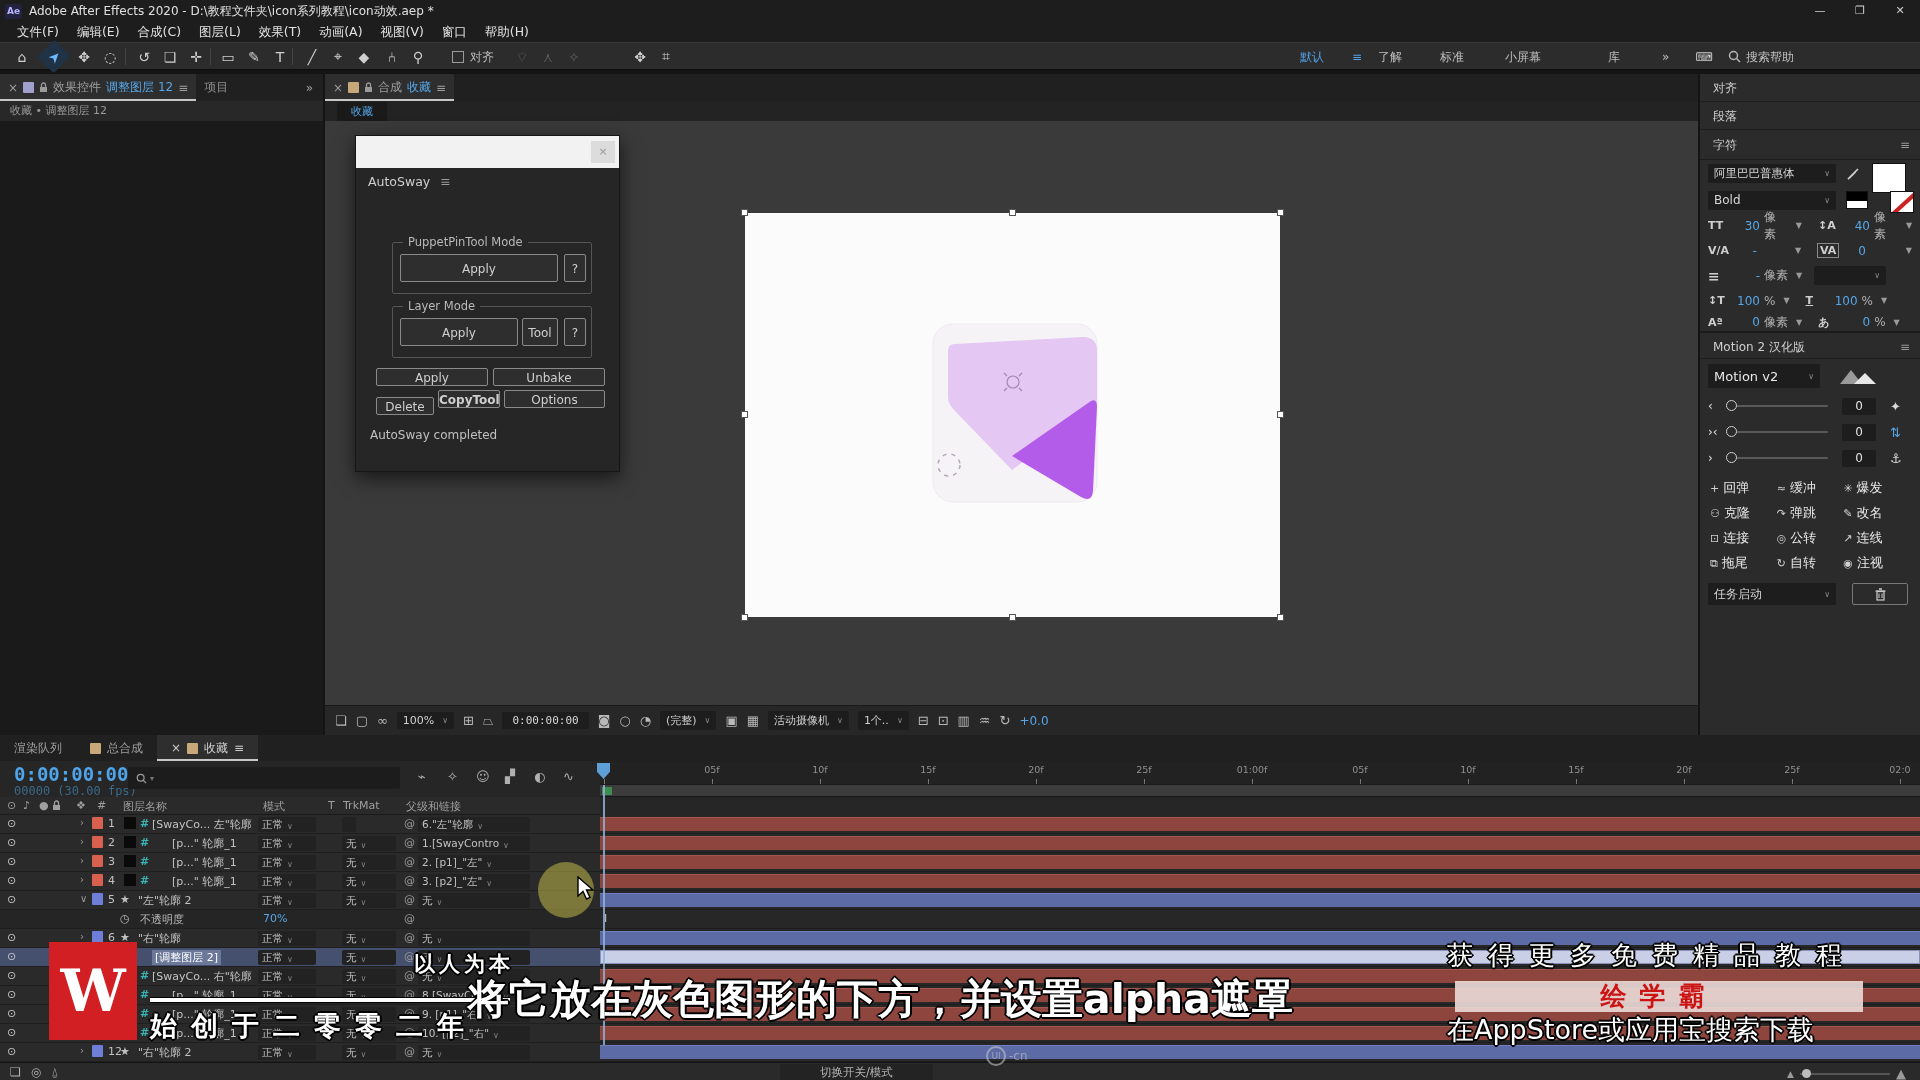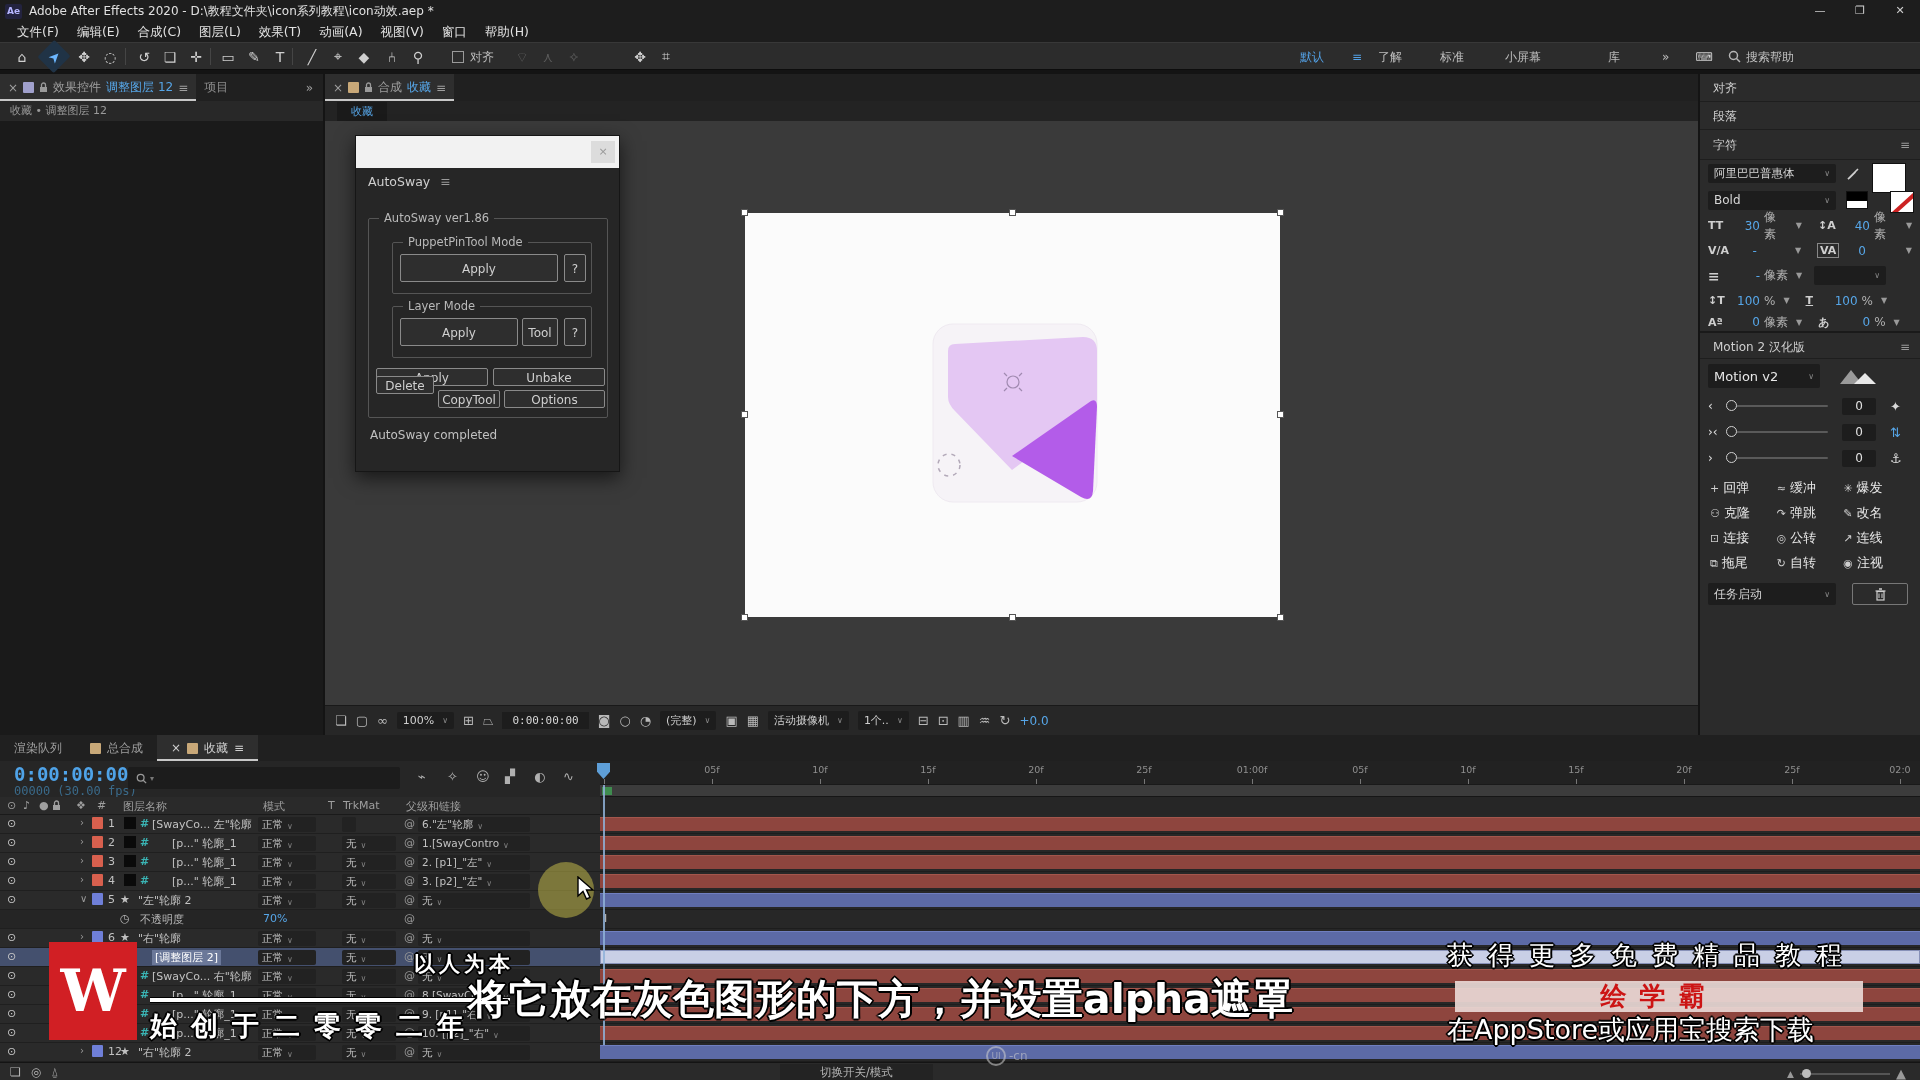--- a/index.html
+++ b/index.html
@@ -491,38 +491,35 @@
   </div>
 
   <div id="autosway">
     <div id="as-title">
       <span id="as-close">×</span>
     </div>
     <div id="as-head">
       <span>AutoSway</span>
       <span style="color:#9a9a9a;">≡</span>
     </div>
-    <div class="as-group" style="left:12px; top:82px; width:240px; height:200px;">
-      <span class="as-legend">AutoSway ver1.86</span>
-    </div>
     <div class="as-group" style="left:36px; top:106px; width:200px; height:52px;">
       <span class="as-legend">PuppetPinTool Mode</span>
     </div>
     <div class="as-btn" style="left:44px; top:118px; width:158px; height:28px; line-height:28px;">Apply</div>
     <div class="as-btn" style="left:208px; top:118px; width:22px; height:28px; line-height:28px;">?</div>
     <div class="as-group" style="left:36px; top:170px; width:200px; height:52px;">
       <span class="as-legend">Layer Mode</span>
     </div>
     <div class="as-btn" style="left:44px; top:182px; width:118px; height:28px; line-height:28px;">Apply</div>
     <div class="as-btn" style="left:166px; top:182px; width:36px; height:28px; line-height:28px;">Tool</div>
     <div class="as-btn" style="left:208px; top:182px; width:22px; height:28px; line-height:28px;">?</div>
     <div class="as-btn" style="left:20px; top:232px; width:112px; height:18px; line-height:18px;">Apply</div>
     <div class="as-btn" style="left:137px; top:232px; width:112px; height:18px; line-height:18px;">Unbake</div>
-    <div class="as-btn" style="left:20px; top:240px; width:58px; height:18px; line-height:18px;">Delete</div>
-    <div class="as-btn" style="left:82px; top:254px; width:62px; height:18px; line-height:18px;">CopyTool</div>
+    <div class="as-btn" style="left:20px; top:261px; width:58px; height:18px; line-height:18px;">Delete</div>
+    <div class="as-btn" style="left:82px; top:254px; width:62px; height:18px; line-height:18px;font-weight:bold;">CopyTool</div>
     <div class="as-btn" style="left:148px; top:254px; width:101px; height:18px; line-height:18px;">Options</div>
     <div id="as-status">AutoSway completed</div>
   </div>
 
   <div id="timeline">
     <div id="tl-tabs">
         <div class="tl-tab">
           <span>渲染队列</span>
         </div>
         <div class="tl-tab">

